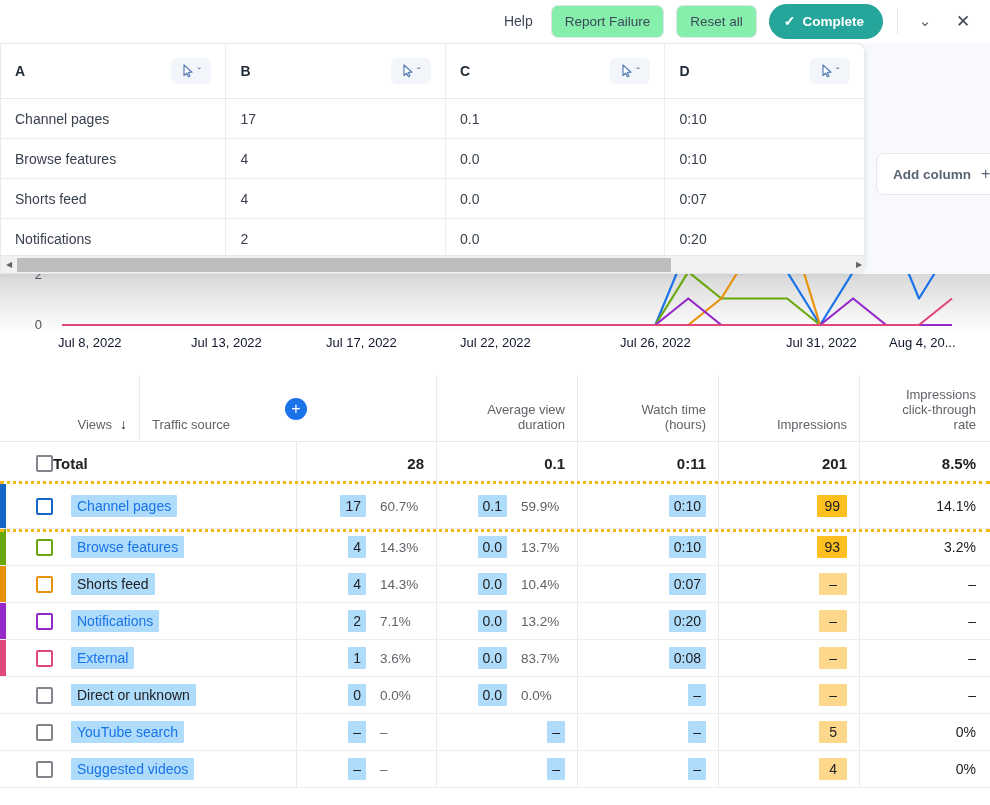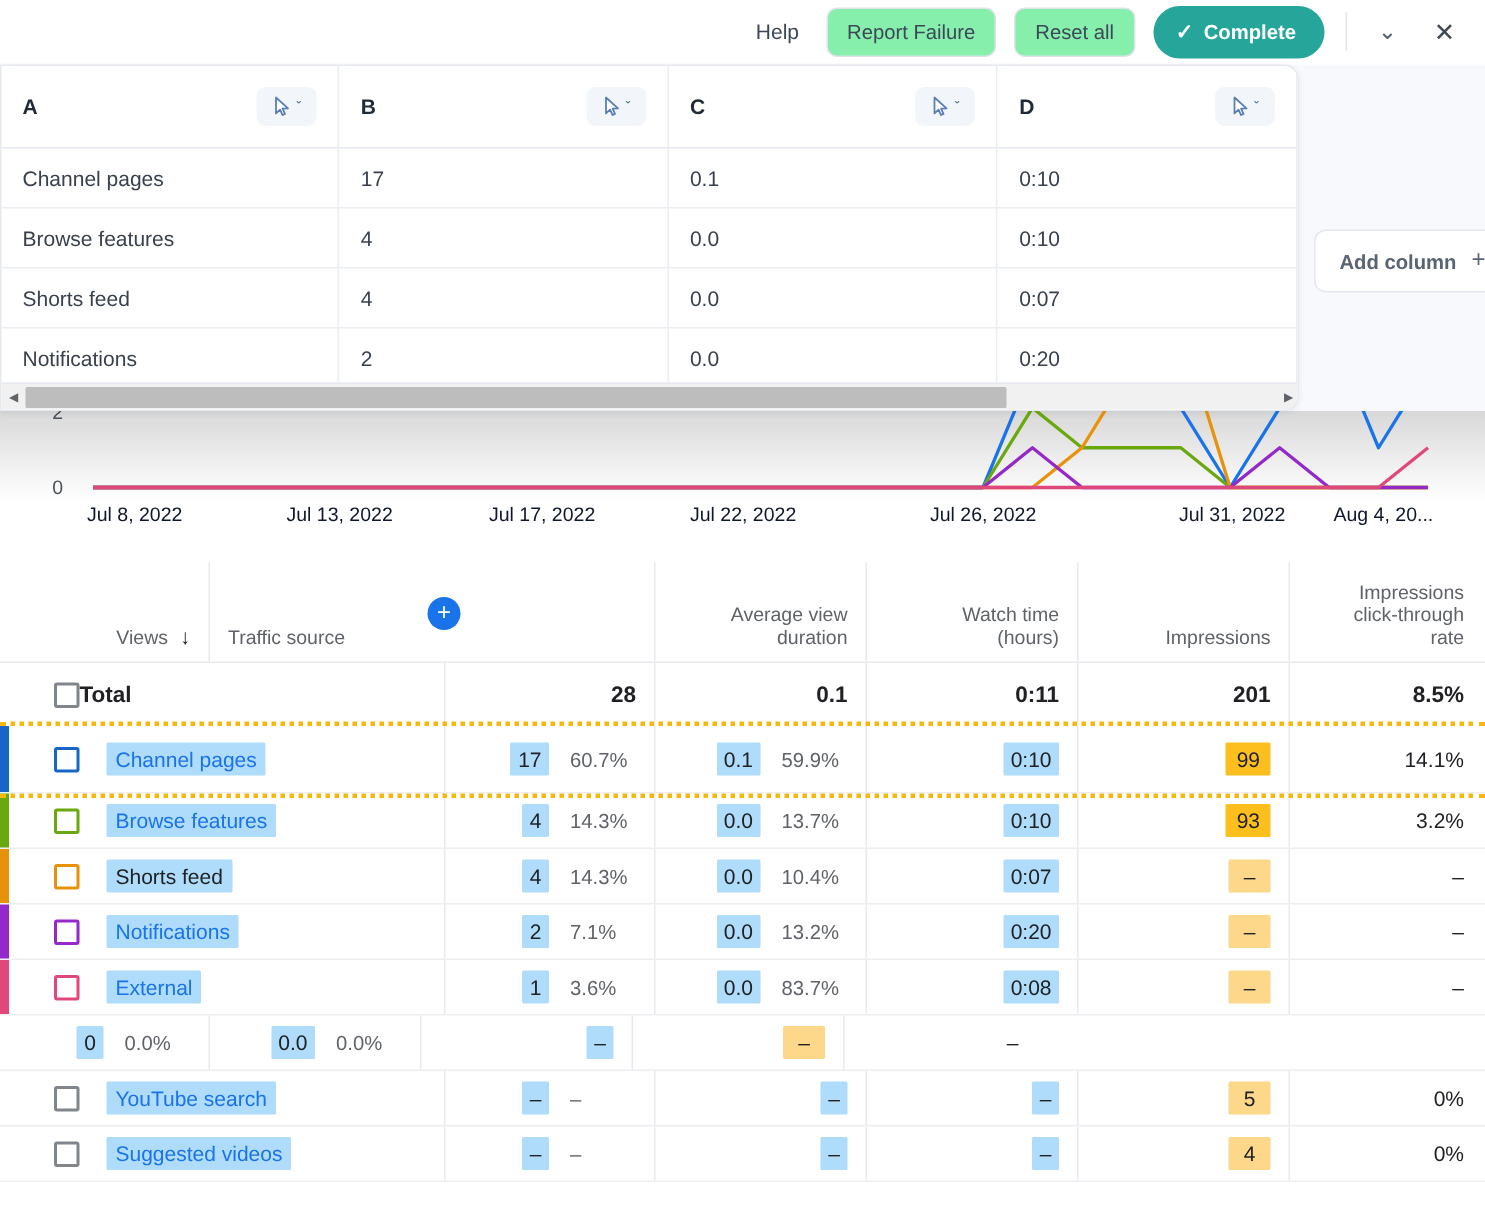--- a/index.html
+++ b/index.html
@@ -384,20 +384,24 @@
           <span class="hl-blue">0:08</span>
         </div>
         <div class="dt-cell c-impr">
           <span class="hl-amber-light">–</span>
         </div>
         <div class="dt-cell c-ctr">
           <span>–</span>
         </div>
       </div>
       <div class="dt-row dt-data">
+        <div class="dt-cell c-source">
+          <span class="cbox plain"></span>
+          <span class="src-label dark">Direct or unknown</span>
+        </div>
         <div class="dt-cell c-views">
           <span class="hl-blue">0</span>
           <span class="pct">0.0%</span>
         </div>
         <div class="dt-cell c-watch">
           <span class="hl-blue">0.0</span>
           <span class="pct">0.0%</span>
         </div>
         <div class="dt-cell c-avd">
           <span class="hl-blue">–</span>

